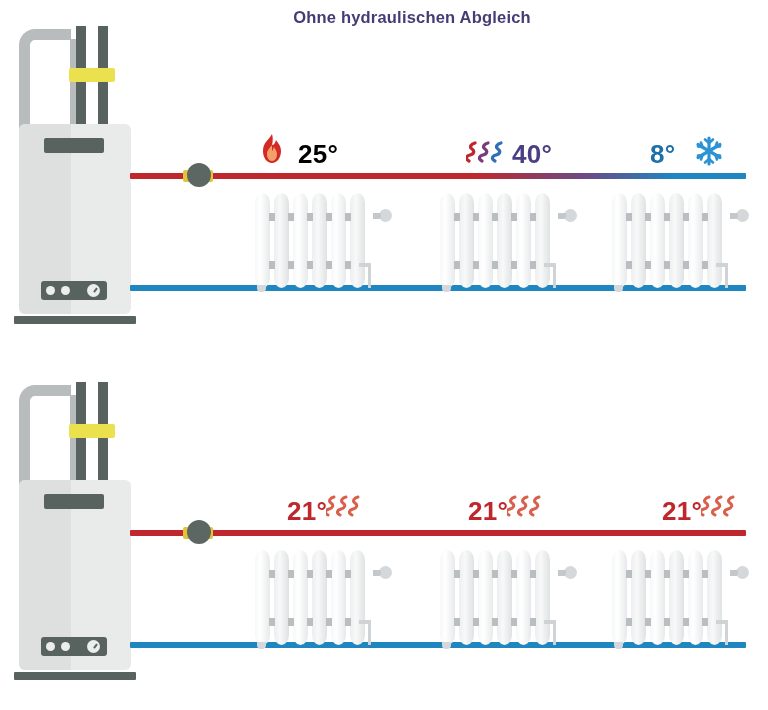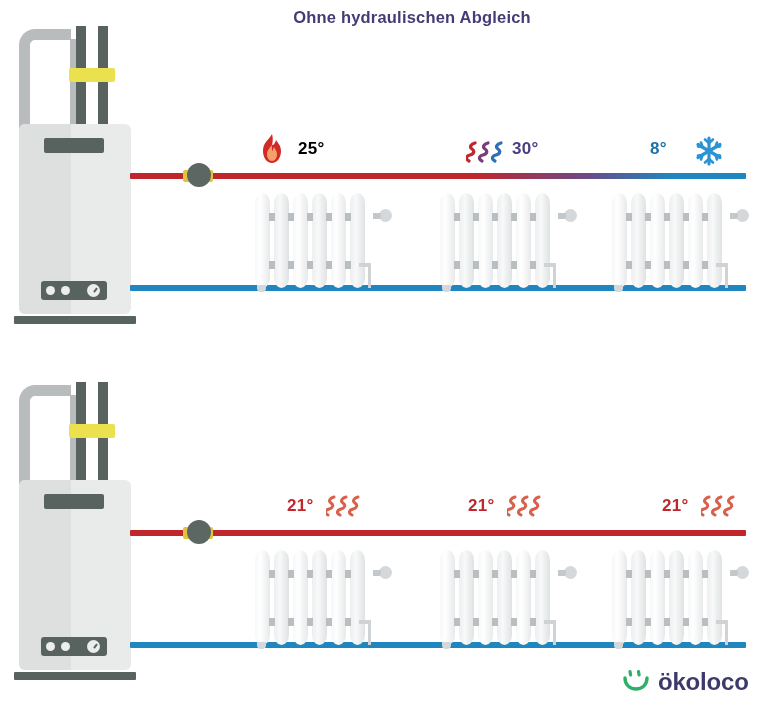--- a/index.html
+++ b/index.html
@@ -100,21 +100,21 @@
     background:linear-gradient(90deg,#eceeef 0%,#f8f9f9 40%,#dfe2e3 100%);
     border-radius:8px / 11px;
   }
   .valve-stem{position:absolute;right:-8px;top:20px;width:10px;height:6px;background:#c4c8cb;}
   .valve-knob{position:absolute;right:-17px;top:16px;width:13px;height:13px;border-radius:50%;background:#d5d8da;}
   .valve-knob:before{content:"";position:absolute;left:-3px;top:4px;width:5px;height:5px;background:#c4c8cb;border-radius:1px;}
   .ret-pipe{position:absolute;background:#cfd3d5;}
 
   
   .temp-label{
-    position:absolute;font-size:17px;font-weight:bold;letter-spacing:.3px;
+    position:absolute;font-size:26px;font-weight:bold;letter-spacing:.3px;
     white-space:nowrap;
   }
   .wave-icon{position:absolute;}
   .flame-icon{position:absolute;}
   .snow-icon{position:absolute;}
 
   
   .logo{position:absolute;display:flex;align-items:center;gap:8px;}
   .logo-text{
     font-size:24px;font-weight:bold;color:#3b3a6b;letter-spacing:-.2px;
@@ -237,21 +237,21 @@
 
   <div class="wave-icon" style="left:466px;top:140px;">
     <svg width="44" height="26" viewBox="0 0 44 26">
       <g fill="none" stroke-width="3.2" stroke-linecap="round">
         <path d="M9 3c-4 1-6 4-3 6 3 2 2 5-2 6 -4 1-5 4-1 6" stroke="#c0272d"></path>
         <path d="M22 3c-4 1-6 4-3 6 3 2 2 5-2 6 -4 1-5 4-1 6" stroke="#7a3b7a"></path>
         <path d="M35 3c-4 1-6 4-3 6 3 2 2 5-2 6 -4 1-5 4-1 6" stroke="#2f6fb5"></path>
       </g>
     </svg>
   </div>
-  <div class="temp-label" style="left:512px;top:139px;color:#4a3f84;">30°</div>
+  <div class="temp-label" style="left:512px;top:139px;color:#4a3f84;">40°</div>
 
   <div class="temp-label" style="left:650px;top:139px;color:#1f6fa8;">8°</div>
   <div class="snow-icon" style="left:694px;top:136px;">
     <svg width="30" height="30" viewBox="0 0 30 30">
       <g stroke="#2b93d4" stroke-width="3.2" stroke-linecap="round">
         <line x1="15" y1="2" x2="15" y2="28"></line>
         <line x1="4" y1="8.5" x2="26" y2="21.5"></line>
         <line x1="26" y1="8.5" x2="4" y2="21.5"></line>
       </g>
       <g stroke="#2b93d4" stroke-width="2.6" stroke-linecap="round">
@@ -392,24 +392,14 @@
   <div class="wave-icon" style="left:701px;top:494px;">
     <svg width="40" height="26" viewBox="0 0 40 26">
       <g fill="none" stroke="#d9604a" stroke-width="3" stroke-linecap="round">
         <path d="M8 3c-4 1-6 4-3 6 3 2 2 5-2 6 -4 1-5 4-1 6"></path>
         <path d="M20 3c-4 1-6 4-3 6 3 2 2 5-2 6 -4 1-5 4-1 6"></path>
         <path d="M32 3c-4 1-6 4-3 6 3 2 2 5-2 6 -4 1-5 4-1 6"></path>
       </g>
     </svg>
   </div>
 
-  <div class="logo" style="left:622px;top:668px;">
-    <span>
-      <svg width="28" height="22" viewBox="0 0 28 22">
-        <path d="M3 9c0 7 5 11 11 11s11-4 11-11" fill="none" stroke="#2fae6a" stroke-width="3.4" stroke-linecap="round"></path>
-        <path d="M8 2.5 L8.6 6" stroke="#2fae6a" stroke-width="3.2" stroke-linecap="round"></path>
-        <path d="M16.5 2.5 L17.1 6" stroke="#2fae6a" stroke-width="3.2" stroke-linecap="round"></path>
-      </svg>
-    </span>
-    <span class="logo-text">ökoloco</span>
-  </div>
 
 </div>
 
 </body></html>

